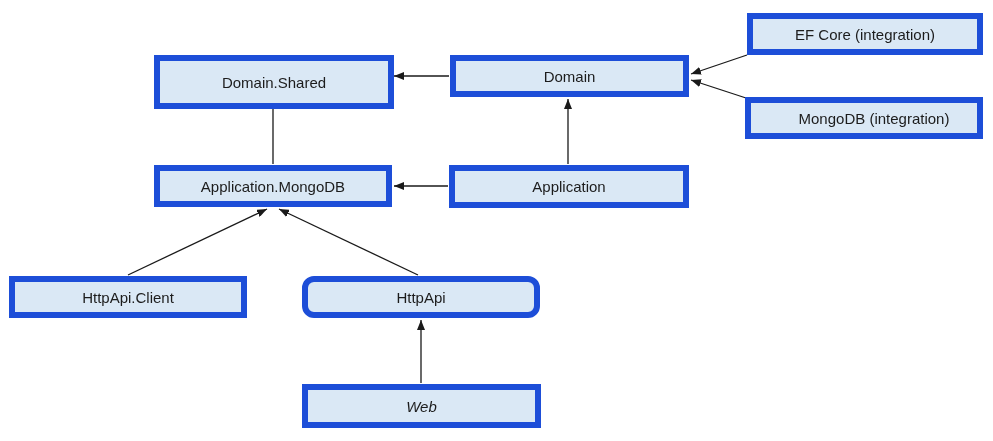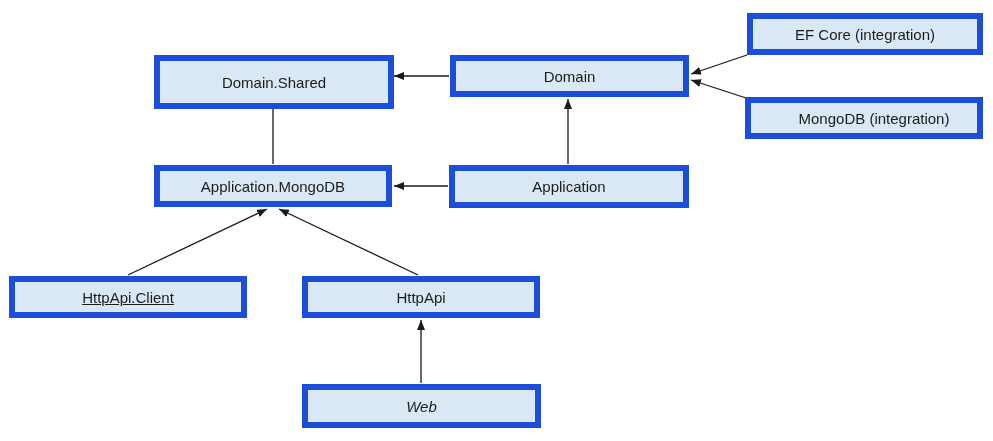--- a/index.html
+++ b/index.html
@@ -34,22 +34,22 @@
     font-size: 15px;
     white-space: nowrap;
     text-align: center;
   }
   .n-domain-shared        { left: 154px; top: 55px;  width: 240px; height: 54px; }
   .n-domain               { left: 450px; top: 55px;  width: 239px; height: 42px; }
   .n-ef-core              { left: 747px; top: 13px;  width: 236px; height: 42px; }
   .n-mongodb              { left: 745px; top: 97px;  width: 238px; height: 42px; padding-left: 20px; }
   .n-application-contract { left: 154px; top: 165px; width: 238px; height: 42px; }
   .n-application          { left: 449px; top: 165px; width: 240px; height: 43px; }
-  .n-httpapi-client       { left: 9px;   top: 276px; width: 238px; height: 42px; text-decoration: underline; }
-  .n-httpapi              { left: 302px; top: 276px; width: 238px; height: 42px; }
+  .n-httpapi-client       { left: 9px;   top: 276px; width: 238px; height: 42px; }
+  .n-httpapi              { left: 302px; top: 276px; width: 238px; height: 42px; border-radius: 12px; }
   .n-web                  { left: 302px; top: 384px; width: 239px; height: 44px; font-style: italic; }
   svg line {
     stroke: #1a1a1a;
     stroke-width: 1.3;
   }
 </style>
 </head>
 <body>
 
 <div class="canvas">

